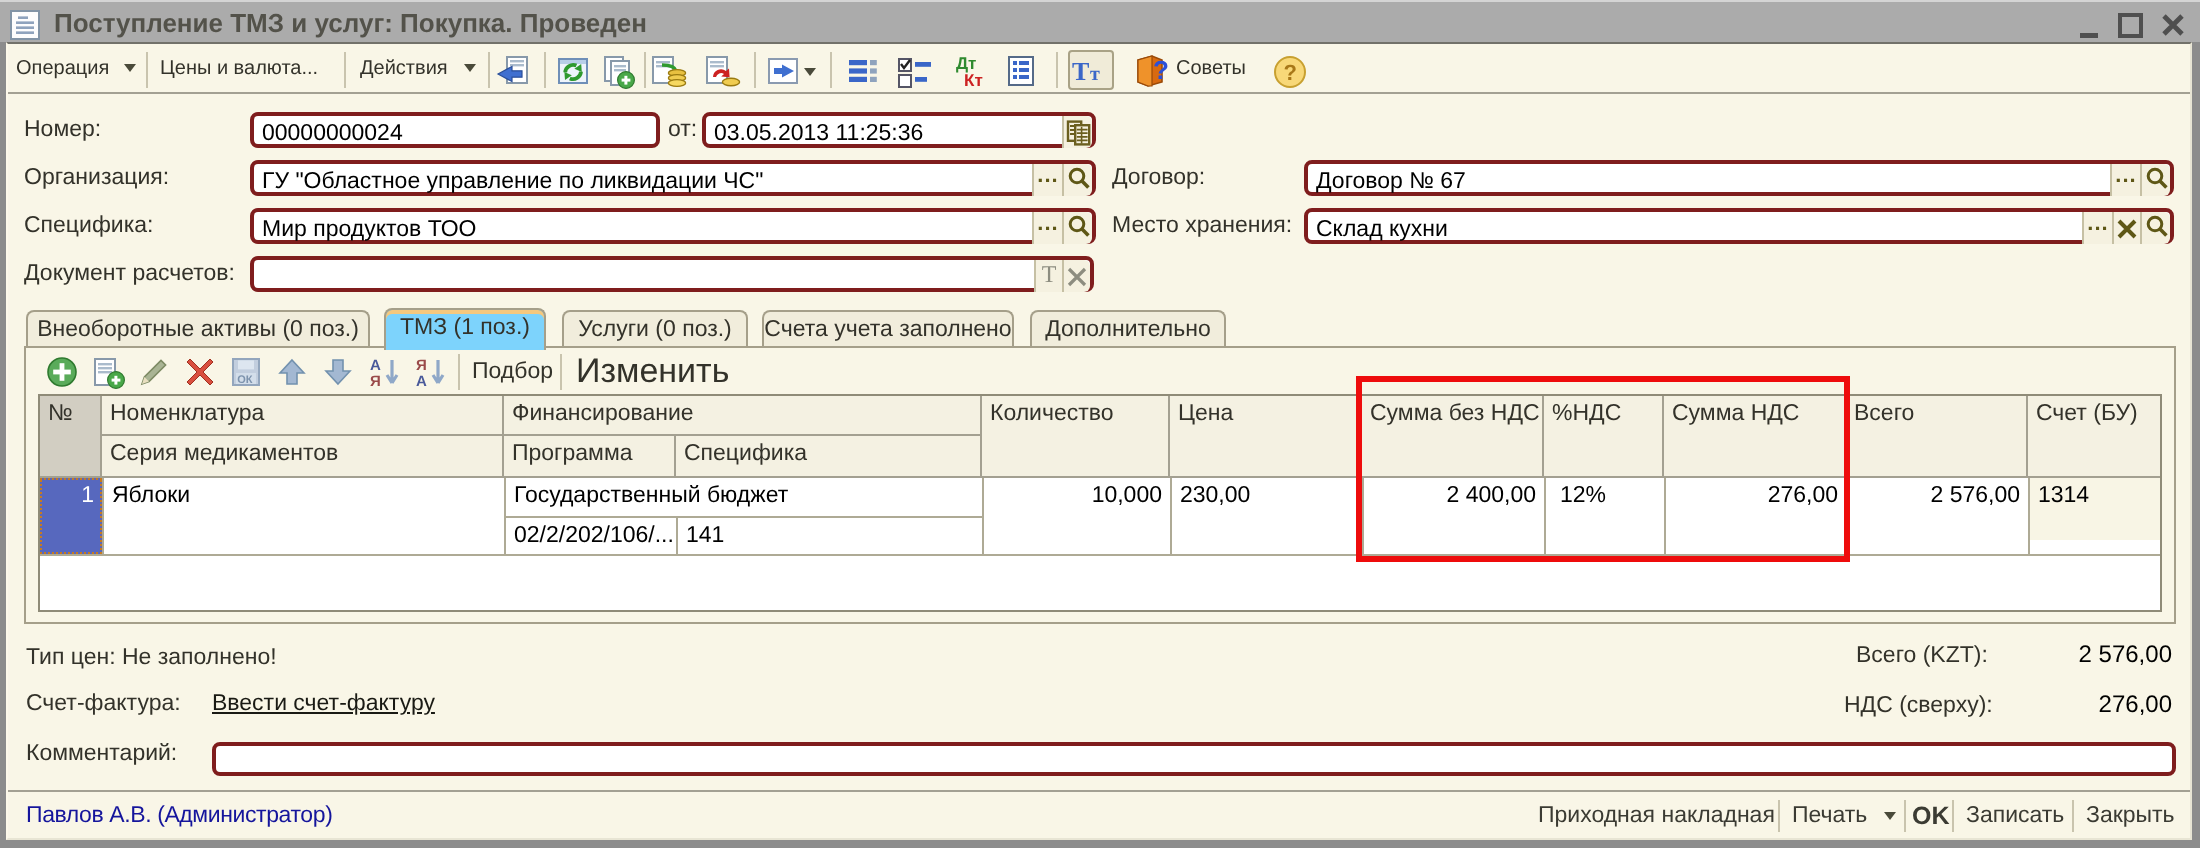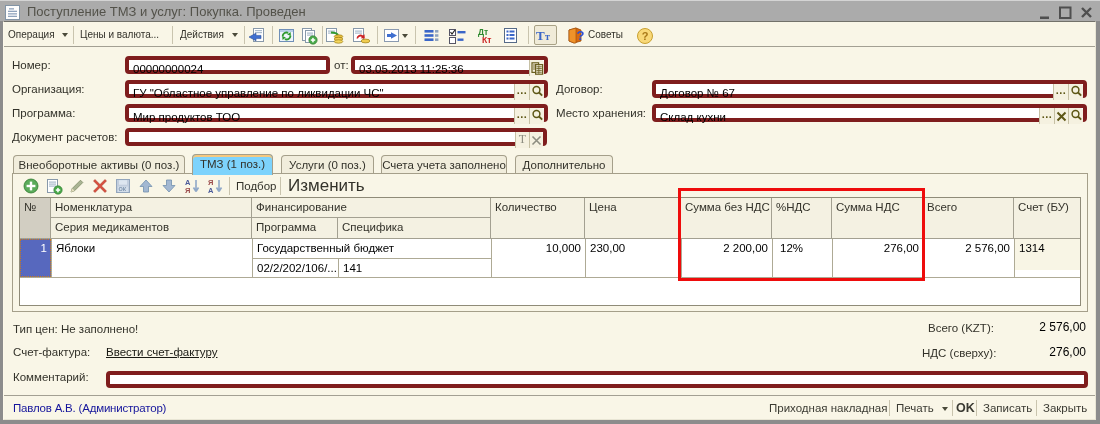--- a/index.html
+++ b/index.html
@@ -1,32 +1,32 @@
 <!DOCTYPE html>
 <html><head>
 <meta charset="utf-8">
 <style>
 * { margin:0; padding:0; box-sizing:border-box; }
 html,body { width:1100px; height:424px; overflow:hidden; }
 body { font-family:"Liberation Sans", sans-serif; font-size:11.5px; color:#33322a; position:relative; background:#b2b2b2; }
 .a { position:absolute; }
 .win { position:absolute; left:0; top:0; width:1100px; height:424px; background:#8c8c8c; }
 .titlebar { position:absolute; left:0px; top:0px; width:1100px; height:21px; background:#ababab; border-top:1px solid #d4d4d4; }
-.title-text { position:absolute; left:27px; top:3px; font-size:13px; font-weight:normal; color:#53524a; }
+.title-text { position:absolute; left:27px; top:3px; font-size:13px; font-weight:bold; color:#53524a; }
 .client { position:absolute; left:3px; top:21px; width:1093px; height:399px; background:#f9f6e7; border-top:1px solid #72716a; border-left:1px solid #fdf9ea; border-right:1px solid #e8e5d4; border-bottom:1px solid #e8e5d4; }
 
 
 
 .toolbar { position:absolute; left:4px; top:22px; width:1091px; height:25px; border-bottom:1px solid #a3a093; }
 .tb-text { position:absolute; top:4px; height:16px; line-height:16px; font-size:10px; color:#33322a; }
 .tb-sep { position:absolute; top:3px; width:1px; height:18px; background:#c9c4ae; }
 .arr-d { display:inline-block; width:0; height:0; border-left:3.5px solid transparent; border-right:3.5px solid transparent; border-top:4px solid #4a4a3a; vertical-align:middle; margin-left:5px; }
 
 .lbl { position:absolute; font-size:11.5px; color:#33322a; height:18px; line-height:18px; }
-.fld { position:absolute; height:18px; background:#fff; border:4px solid #7f1d1d; border-radius:4px; font-size:11.5px; line-height:16px; color:#000; }
+.fld { position:absolute; height:18px; background:#fff; border:2px solid #7f1d1d; border-radius:4px; font-size:11.5px; line-height:16px; color:#000; }
 .fld .tx { position:absolute; left:4px; top:1px; white-space:nowrap; }
 .btns { position:absolute; right:0; top:0; height:16px; display:flex; }
 .dots { font-weight:bold; font-size:11px; line-height:12px; letter-spacing:0.5px; color:#5e5716; }
 .fbtn { height:16px; background:#f5f1e0; border-left:1px solid #c6c0a4; color:#5e5716; text-align:center; position:relative; }
 
 .tab { position:absolute; height:18px; top:155px; background:#f1eddc; border:1px solid #a59f8a; border-bottom:none; border-radius:4px 4px 0 0; text-align:center; font-size:11.5px; color:#33322a; line-height:18px; white-space:nowrap; }
 .tab.active { top:154px; height:21px; background:#7dd3fc; z-index:5; box-shadow:inset 0 2px 0 #f5c87e; }
 .panel { position:absolute; left:12px; top:173px; width:1076px; height:139px; border:1px solid #a59f8a; background:#f9f6e7; }
 
 .tbl { position:absolute; left:19px; top:197px; width:1062px; height:109px; background:#fff; border:1px solid #8f8b78; }
@@ -196,21 +196,21 @@
     <div class="fld" style="left:652px;top:80px;width:435px">
         <span class="tx">Договор № 67</span>
       <div class="btns">
           <div class="fbtn dots" style="width:15px">...</div>
           <div class="fbtn" style="width:15px;border-radius:0 3px 3px 0"><svg width="13" height="13" viewBox="0 0 13 13" style="margin-top:1px">
               <circle cx="5.5" cy="5" r="3.4" fill="none" stroke="#5e5716" stroke-width="1.5"></circle>
               <path d="M8 7.5 L11.2 10.7" stroke="#5e5716" stroke-width="1.8"></path>
             </svg></div>
         </div>
     </div>
-    <span class="lbl" style="left:12px;top:104px">Программа:</span>
+    <span class="lbl" style="left:12px;top:104px">Специфика:</span>
     <div class="fld" style="left:125px;top:104px;width:423px">
         <span class="tx">Мир продуктов ТОО</span>
       <div class="btns">
           <div class="fbtn dots" style="width:15px">...</div>
           <div class="fbtn" style="width:15px;border-radius:0 3px 3px 0"><svg width="13" height="13" viewBox="0 0 13 13" style="margin-top:1px">
               <circle cx="5.5" cy="5" r="3.4" fill="none" stroke="#5e5716" stroke-width="1.5"></circle>
               <path d="M8 7.5 L11.2 10.7" stroke="#5e5716" stroke-width="1.8"></path>
             </svg></div>
         </div>
     </div>
@@ -329,21 +329,21 @@
     <div class="gl" style="left:1014px;top:238.5px;width:1px;height:38.5px"></div>
     <div class="gl" style="left:252px;top:257.5px;width:239px;height:1px"></div>
     <div class="gl" style="left:20px;top:277px;width:1060px;height:1px"></div>
 
     <div class="dc" style="left:52px;top:239px;width:150px">Яблоки</div>
     <div class="dc" style="left:253px;top:239px;width:230px">Государственный бюджет</div>
     <div class="dc" style="left:253px;top:258.5px;width:84px">02/2/202/106/...</div>
     <div class="dc" style="left:339px;top:258.5px;width:84px">141</div>
     <div class="dc" style="left:492px;top:239px;width:89px;text-align:right">10,000</div>
     <div class="dc" style="left:586px;top:239px;width:91px;text-align:left">230,00</div>
-    <div class="dc" style="left:682px;top:239px;width:86px;text-align:right">2 200,00</div>
+    <div class="dc" style="left:682px;top:239px;width:86px;text-align:right">2 400,00</div>
     <div class="dc" style="left:776px;top:239px;width:52px">12%</div>
     <div class="dc" style="left:833px;top:239px;width:86px;text-align:right">276,00</div>
     <div class="dc" style="left:924px;top:239px;width:86px;text-align:right">2 576,00</div>
     <div class="dc" style="left:1015px;top:238.5px;width:65px;background:#f8f5e5;height:31px">1314</div>
 
     <div class="redbox" style="left:678px;top:188px;width:247px;height:93px"></div>
   </div>
 
   <div id="bottomsec">
     <span class="lbl" style="left:13px;top:322px;height:14px;line-height:14px">Тип цен: Не заполнено!</span>

